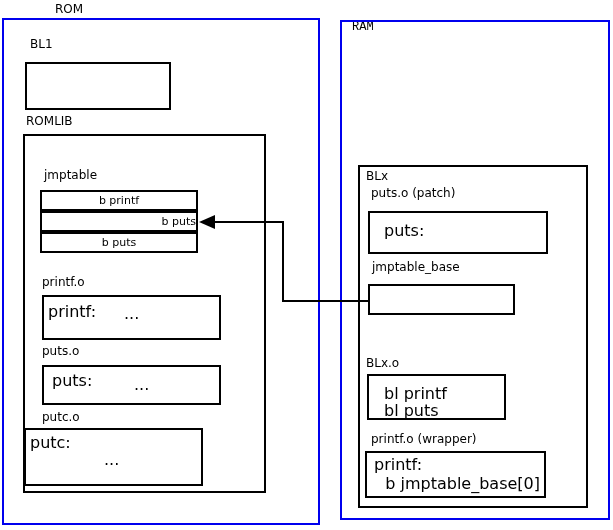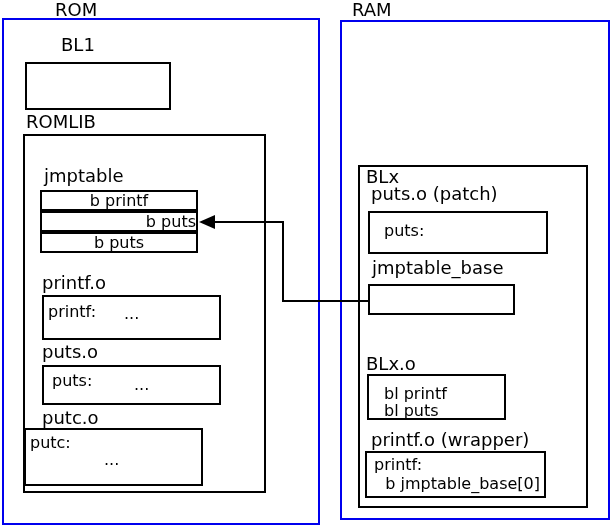--- a/index.html
+++ b/index.html
@@ -14,21 +14,21 @@
     position: relative;
     width: 613px;
     height: 530px;
     background: var(--bg);
     font-family: "DejaVu Sans", "Liberation Sans", sans-serif;
     color: var(--ink);
     overflow: hidden;
   }
   .lbl {
     position: absolute;
-    font-size: 18px;
+    font-size: 12px;
     line-height: 15px;
     white-space: nowrap;
     color: var(--ink);
   }
   .frame {
     position: absolute;
     border: 2px solid var(--frame);
     background: transparent;
   }
   .box {
@@ -43,40 +43,40 @@
     white-space: nowrap;
   }
   .jt-row {
     position: absolute;
     left: 40px;
     width: 158px;
     height: 21px;
     border: 2px solid var(--box);
     background: var(--bg);
     text-align: center;
-    font-size: 16px;
+    font-size: 11px;
     line-height: 17px;
   }
   #arrow-layer {
     position: absolute;
     left: 0; top: 0;
     width: 613px; height: 530px;
     pointer-events: none;
   }
 </style>
 </head>
 <body>
 
 <div id="canvas">
 
   <div class="lbl" style="left:55px; top:2px;">ROM</div>
 
   <div class="frame" style="left:2px; top:18px; width:318px; height:507px;"></div>
 
-  <div class="lbl" style="left:30px; top:37px;margin-left:31px;">BL1</div>
+  <div class="lbl" style="left:30px; top:37px;">BL1</div>
   <div class="box" style="left:25px; top:62px; width:146px; height:48px;"></div>
 
   <div class="lbl" style="left:26px; top:114px;">ROMLIB</div>
   <div class="box" style="left:23px; top:134px; width:243px; height:359px; background:transparent;"></div>
 
   <div class="lbl" style="left:44px; top:168px;">jmptable</div>
   <div class="jt-row" style="top:190px;">b printf</div>
   <div class="jt-row" style="top:211px;text-align:right;">b puts</div>
   <div class="jt-row" style="top:232px;">b puts</div>
 
@@ -91,21 +91,21 @@
     <span class="inner" style="left:8px; top:6px;">puts:</span>
     <span class="inner" style="left:90px; top:10px;">...</span>
   </div>
 
   <div class="lbl" style="left:42px; top:410px;text-align:center;">putc.o</div>
   <div class="box" style="left:24px; top:428px; width:179px; height:58px;">
     <span class="inner" style="left:4px; top:5px;">putc:</span>
     <span class="inner" style="left:78px; top:22px;">...</span>
   </div>
 
-  <div class="lbl" style="left:352px; top:2px;">RAM</div>
+  <div class="lbl" style="left:352px; top:20px;font-family:Liberation Mono, monospace;">RAM</div>
 
   <div class="frame" style="left:340px; top:20px; width:270px; height:500px;"></div>
 
   <div class="box" style="left:358px; top:165px; width:230px; height:343px; background:transparent;"></div>
   <div class="lbl" style="left:366px; top:169px;">BLx</div>
 
   <div class="lbl" style="left:371px; top:186px;">puts.o (patch)</div>
   <div class="box" style="left:368px; top:211px; width:180px; height:43px;">
     <span class="inner" style="left:14px; top:10px;">puts:</span>
   </div>

